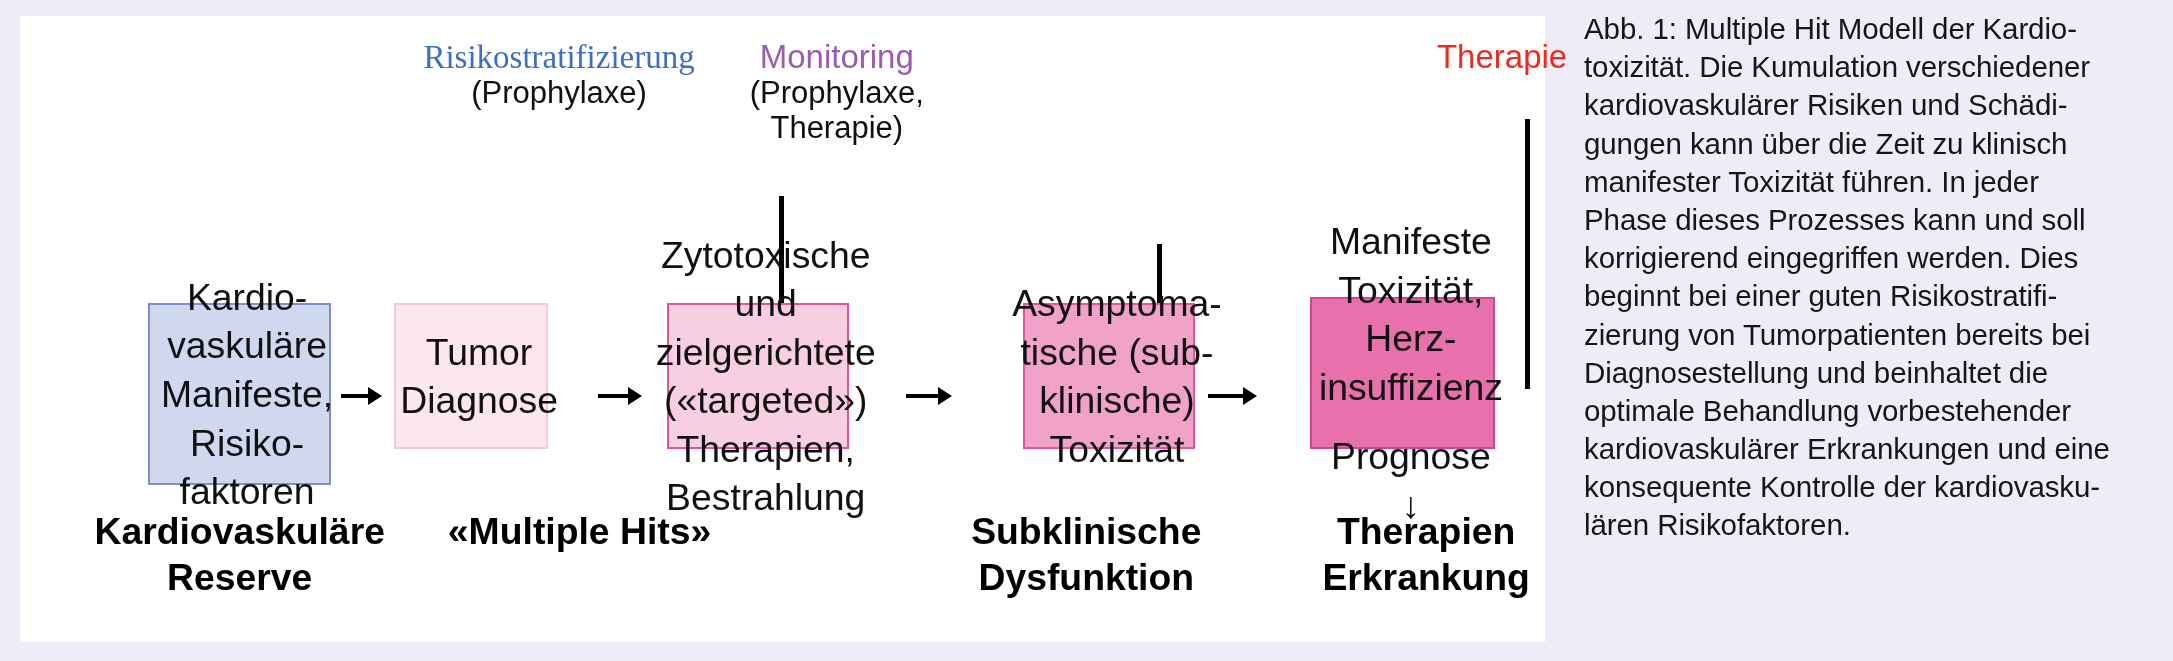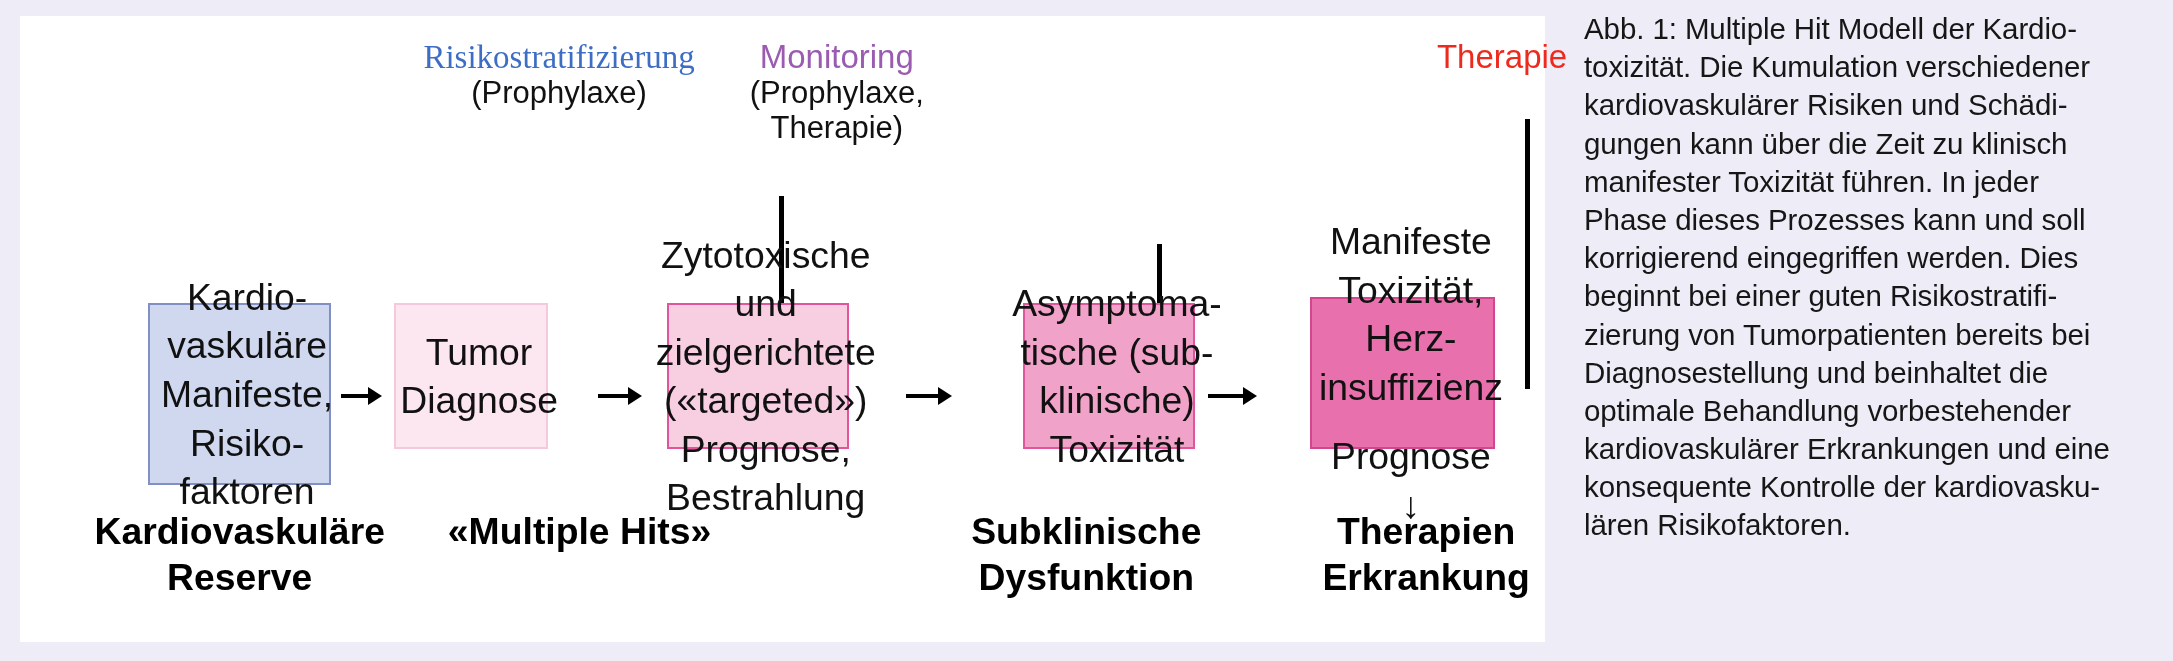--- a/index.html
+++ b/index.html
@@ -175,21 +175,21 @@
       <span>Diagnose</span>
     </span>
   </div>
 
   <div class="flow-box box-3" style="background: rgb(247, 207, 225); border-color: rgb(224, 85, 155); left: 666.725px; top: 303.37px; font-size: 37.35px;">
     <span class="box-text">
       <span>Zytotoxische</span><br>
       <span>und</span><br>
       <span>zielgerichtete</span><br>
       <span>(«targeted»)</span><br>
-      <span>Prognose,</span><br>
+      <span>Therapien,</span><br>
       <span>Bestrahlung</span>
     </span>
   </div>
 
   <div class="flow-box box-4" style="background: rgb(240, 162, 200); border-color: rgb(224, 85, 155); left: 977.975px; top: 303.37px; font-size: 37.35px;">
     <span class="box-text">
       <span>Asymptoma-</span><br>
       <span>tische (sub-</span><br>
       <span>klinische)</span><br>
       <span>Toxizität</span>

